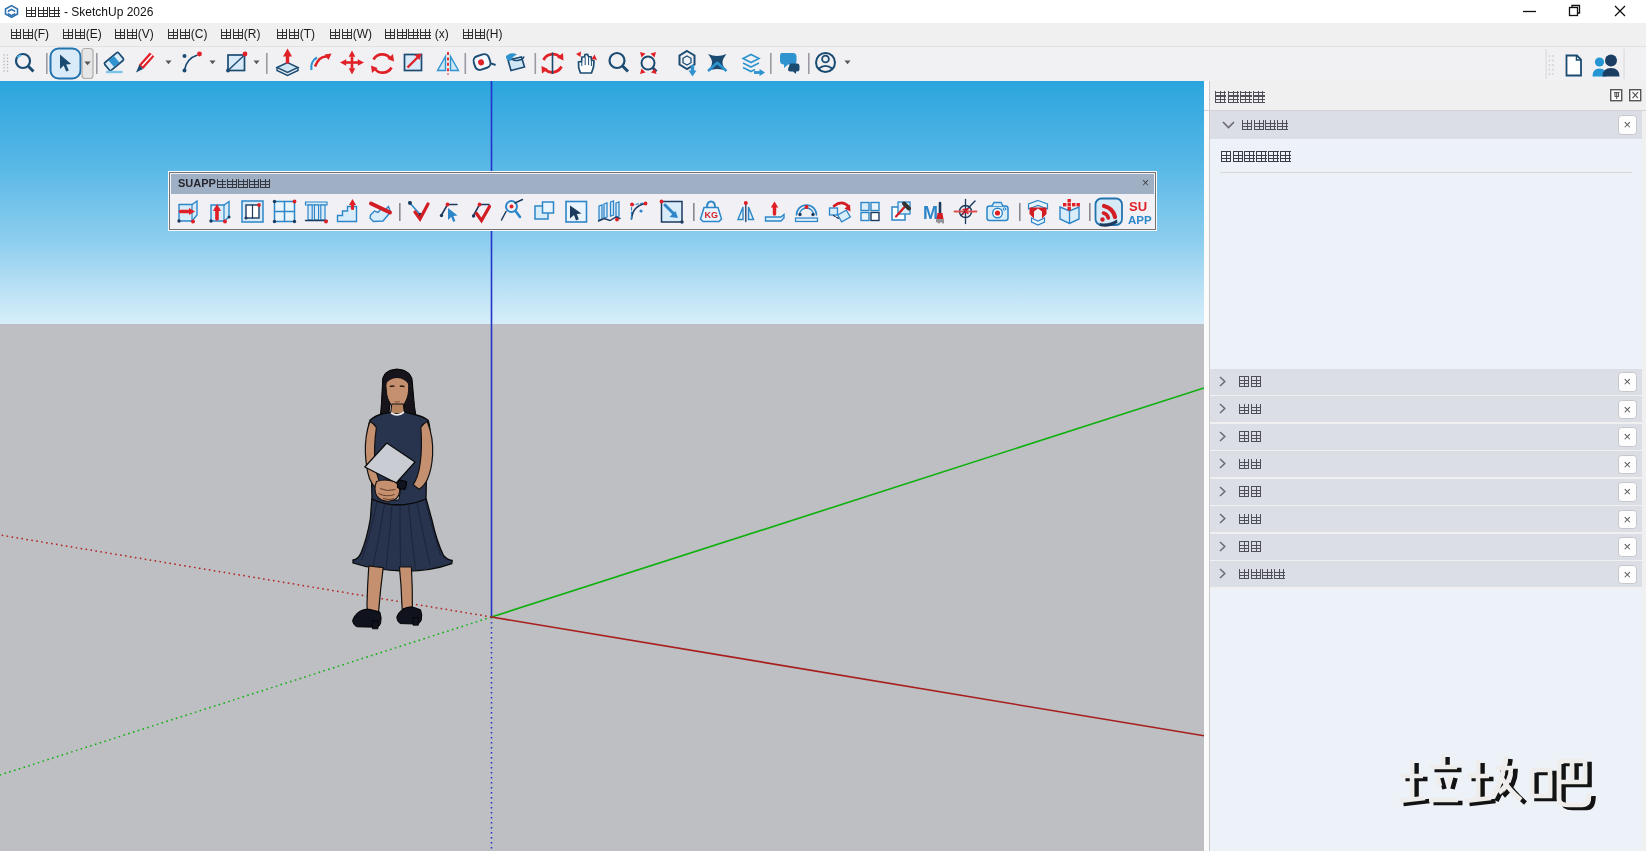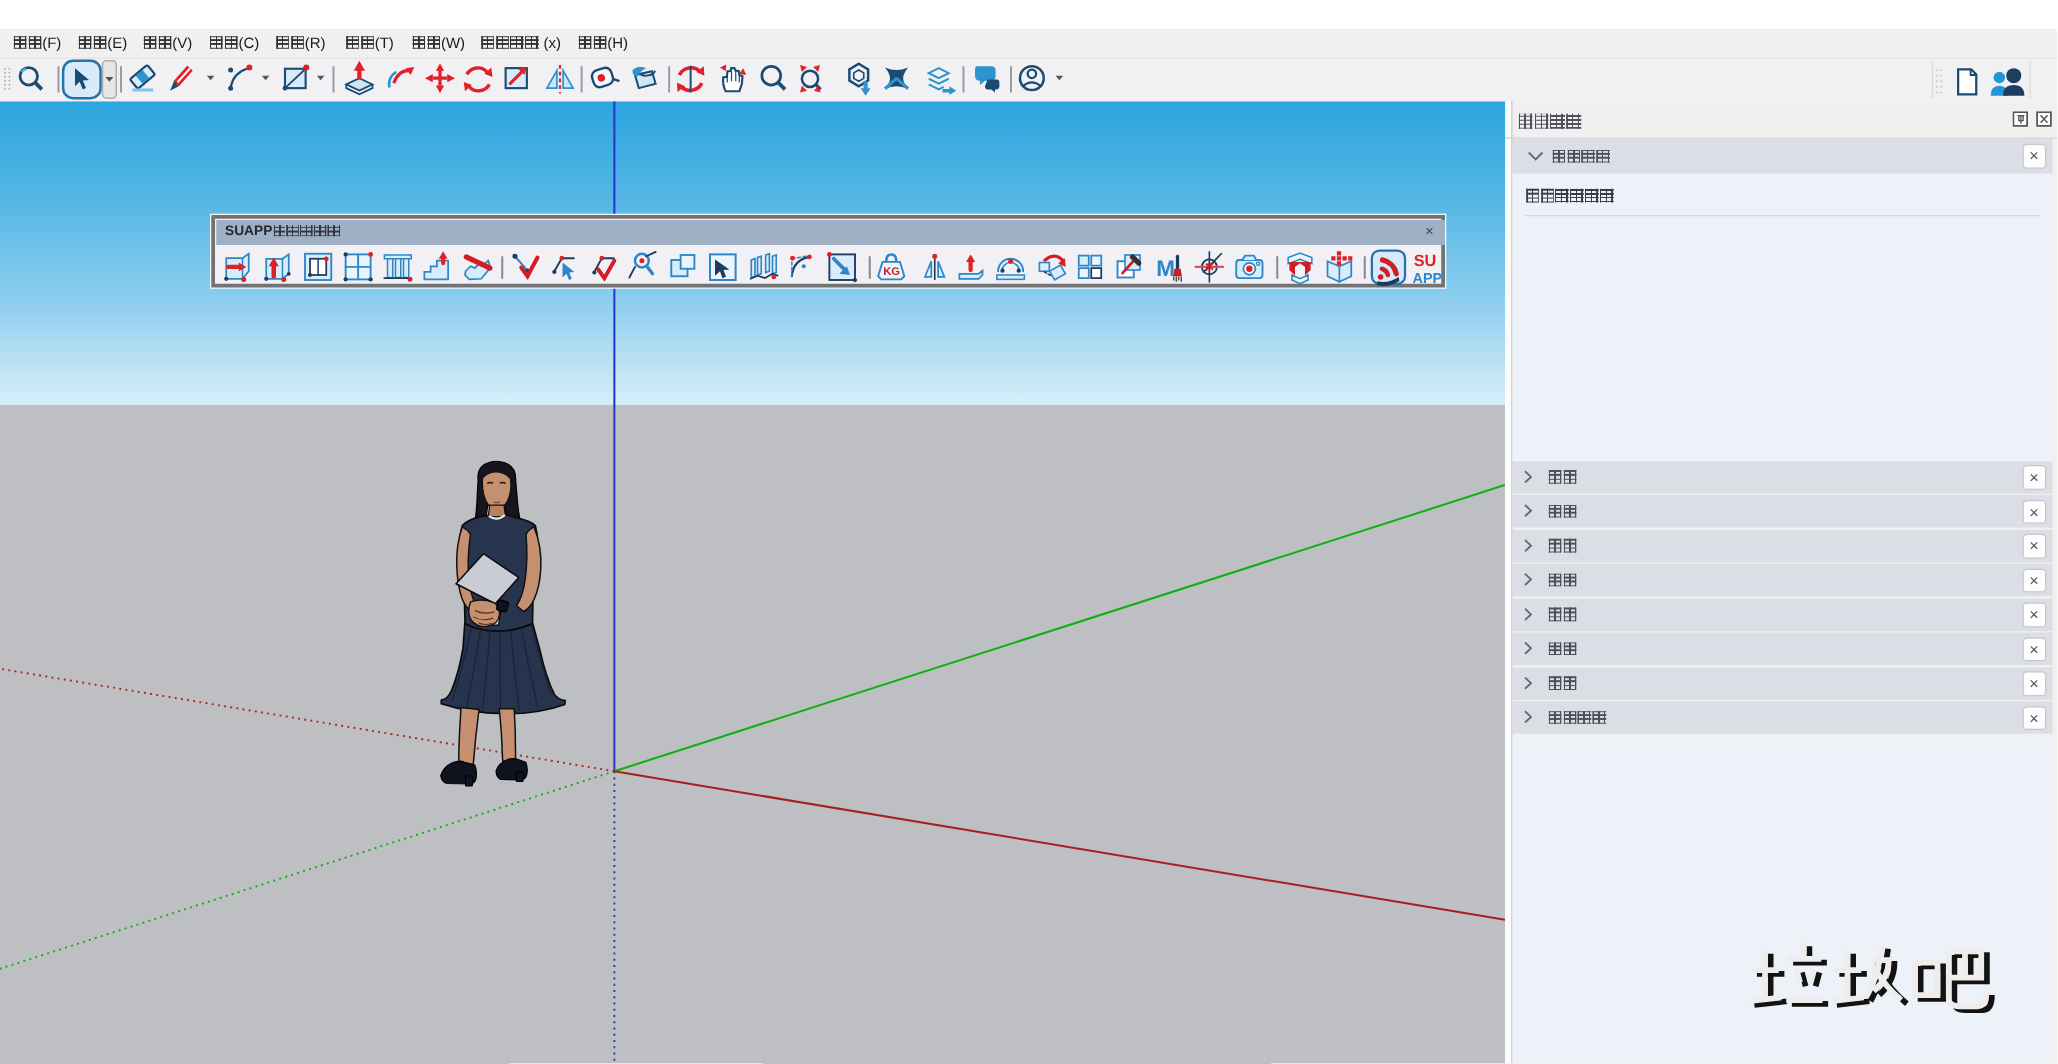--- a/index.html
+++ b/index.html
@@ -22,20 +22,34 @@
 
 #panel{left:1204px;top:81px;width:442px;height:770px;background:#f0f0f1}
 .prow{position:absolute;left:6px;width:432px;height:26px;background:#dcdee6;color:#3c3c46;font-size:12px}
 .prow .chev{position:absolute;left:9px;top:7px;width:7px;height:11px}
 .prow .lbl{position:absolute;left:28px;top:6px}
 .xbtn{position:absolute;right:5px;top:3.5px;width:19.5px;height:19.5px;background:#fdfdfe;border:1px solid #c6c6cc;border-radius:3.5px;color:#555;text-align:center;font-size:13px;line-height:17px}
 </style></head>
 <body>
 <div id="app">
 
+<div class="abs" id="titlebar">
+  <svg class="abs" style="left:4px;top:4px" width="15" height="15" viewBox="0 0 15 15">
+    <path d="M1.5 5 7.5 1.5 13.5 5 13.5 10 7.5 13.5 1.5 10Z" fill="#fff" stroke="#2a6fae" stroke-width="1.5"></path>
+    <path d="M3.8 6.5 7.5 4.4 11.2 6.5 11.2 8.2 7.5 6.3 3.8 8.4Z" fill="#2a6fae"></path>
+    <path d="M3.8 8.7 7.5 10.8 11.2 8.7 11.2 10.4 7.5 12.5 3.8 10.4Z" fill="#2a6fae"></path>
+  </svg>
+  <span class="abs" style="left:25px;top:5px"><span class="cj"></span><span class="cj"></span><span class="cj"></span>&nbsp;- SketchUp 2026</span>
+  <svg class="abs" style="left:1516px;top:0" width="130" height="23" viewBox="0 0 130 23">
+    <path d="M7 11.5 H20" stroke="#111" stroke-width="1.3"></path>
+    <rect x="53.5" y="7.5" width="8" height="8" fill="none" stroke="#111" stroke-width="1.3"></rect>
+    <path d="M56 7.5 V5.5 H63.5 V13 H61.5" fill="none" stroke="#111" stroke-width="1.3"></path>
+    <path d="M99 6 109 16 M109 6 99 16" stroke="#111" stroke-width="1.3"></path>
+  </svg>
+</div>
 
 <div class="abs" id="menubar">
   <span class="mi" style="left:10px"><span class="cj"></span><span class="cj"></span>(F)</span>
   <span class="mi" style="left:62px"><span class="cj"></span><span class="cj"></span>(E)</span>
   <span class="mi" style="left:114px"><span class="cj"></span><span class="cj"></span>(V)</span>
   <span class="mi" style="left:167px"><span class="cj"></span><span class="cj"></span>(C)</span>
   <span class="mi" style="left:220px"><span class="cj"></span><span class="cj"></span>(R)</span>
   <span class="mi" style="left:276px"><span class="cj"></span><span class="cj"></span>(T)</span>
   <span class="mi" style="left:329px"><span class="cj"></span><span class="cj"></span>(W)</span>
   <span class="mi" style="left:384px"><span class="cj"></span><span class="cj"></span><span class="cj"></span><span class="cj"></span> (x)</span>
@@ -270,21 +284,21 @@
       <path d="M368.8 566 Q367.4 586 367 604 L367.2 611 378.6 611.6 Q380.4 589 383.2 567.6Z" fill="#c5906f" stroke="#111" stroke-width="1.2"></path>
       <path d="M399.4 567 Q401.4 586 401.8 602.5 L402.2 609 412.4 608.4 Q412.6 588 411.4 567Z" fill="#c5906f" stroke="#111" stroke-width="1.2"></path>
       <path d="M352.6 620.6 Q354.6 613.4 362 610.2 Q367.6 608 371.6 609.8 L379.8 612 Q382 617.8 380.6 623.4 Q379.6 626.6 376.4 627.2 L357.6 626.8 Q353.4 625.8 352.6 620.6Z" fill="#10131d" stroke="#000" stroke-width="1"></path>
       <rect x="372.4" y="620.8" width="5.6" height="8" fill="#10131d" stroke="#000" stroke-width="0.8"></rect>
       <path d="M396.8 617 Q399 610.4 405.8 607.8 Q410.8 606 414.6 607.6 L420.6 609.8 Q422.6 615 421.2 620.2 Q420.2 623.4 417 624 L400.8 623.6 Q397.4 622.6 396.8 617Z" fill="#10131d" stroke="#000" stroke-width="1"></path>
       <rect x="413" y="617.4" width="5.4" height="7.8" fill="#10131d" stroke="#000" stroke-width="0.8"></rect>
     </g>
   </g>
 </svg>
 
-<div class="abs" id="suapp" style="left:169px;top:172px;width:987px;height:58px;background:#f1f1f5;border:3px solid #737373;box-shadow:0 0 0 1px #f8f9fb">
+<div class="abs" id="suapp" style="left:169px;top:172px;width:987px;height:58px;background:#f1f1f5;border:1px solid #737373;box-shadow:0 0 0 1px #f8f9fb">
   <div class="abs" style="left:1px;top:1px;width:983px;height:20px;background:#9fb0c4;color:#26262e;font-size:11px;font-weight:bold;padding:3px 0 0 7px">SUAPP<span class="cj cj11"></span><span class="cj cj11"></span><span class="cj cj11"></span><span class="cj cj11"></span><span class="cj cj11"></span></div>
   <div class="abs" style="right:6px;top:3px;color:#444;font-size:12px">×</div>
   <svg class="abs" style="left:0;top:21px" width="985" height="37" viewBox="0 0 985 37">
   <g fill="none" stroke-linecap="round">
 
   <path d="M9 10.5 22 10.5 27 7 27 21 22 27 9 27Z" fill="#d8ecfa" stroke="#2d86c8" stroke-width="1.4"></path>
           <path d="M22 10.5 22 27" stroke="#2d86c8" stroke-width="1.2"></path>
   <path d="M10.5 17.5 20 17.5" stroke="#e01f26" stroke-width="3.4"></path>
           <path d="M25 17.5 19 14 19 21Z" fill="#e01f26"></path>
   <circle cx="9" cy="27" r="1.7" fill="#1d3a5f"></circle>

